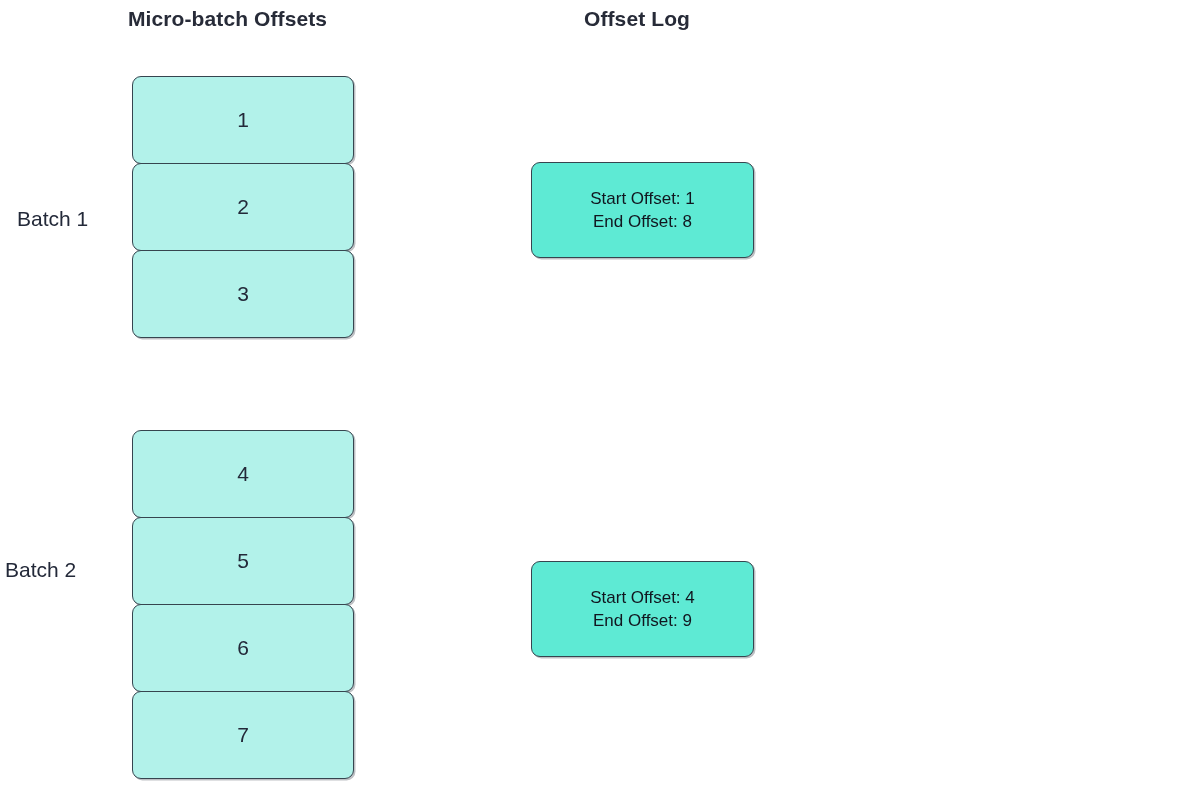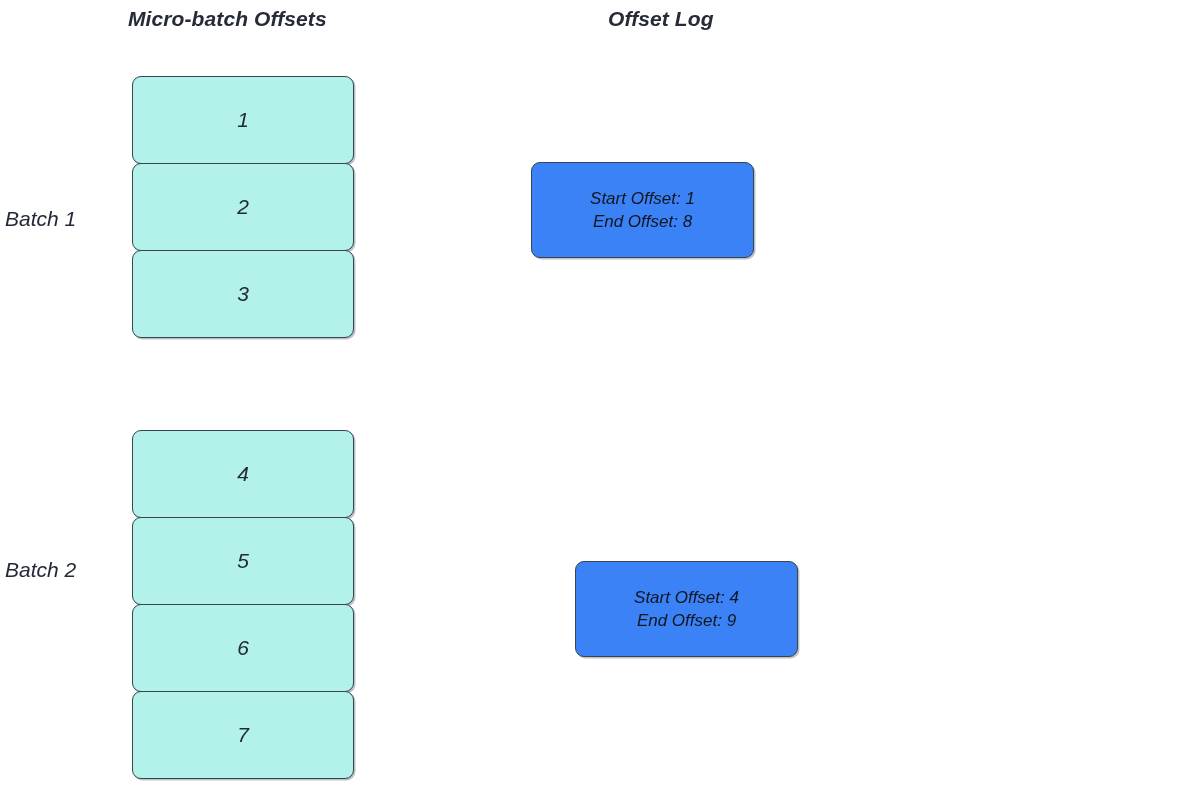--- a/index.html
+++ b/index.html
@@ -12,44 +12,43 @@
     background: #ffffff;
     font-family: "Liberation Sans", sans-serif;
     color: #232939;
     overflow: hidden;
     position: relative;
   }
   .canvas {
     position: relative;
     width: 1200px;
     height: 619px;
-    font-style: italic;
   }
 
   
   .col-heading {
     position: absolute;
     font-size: 21px;
     font-weight: bold;
     color: #272b38;
     white-space: nowrap;
     letter-spacing: 0.1px;
   }
   #heading-microbatch { left: 128px; top: 7px; }
-  #heading-offsetlog  { left: 608px; top: 7px; }
+  #heading-offsetlog  { left: 584px; top: 7px; }
 
   
   .batch-label {
     position: absolute;
     font-size: 21px;
     color: #232939;
     white-space: nowrap;
     line-height: 1;
   }
-  #batch-label-0 { left: 5px;  top: 208px; }
+  #batch-label-0 { left: 17px;  top: 208px; }
   #batch-label-1 { left: 5px;  top: 559px; }
 
   
   .offset-stack {
     position: absolute;
     left: 132px;
     width: 222px;
   }
   #offset-stack-0 { top: 76px; }
   #offset-stack-1 { top: 430px; }
@@ -72,31 +71,31 @@
   }
   .offset-cell:first-child { margin-top: 0; }
 
   
   .log-box {
     position: absolute;
     box-sizing: border-box;
     left: 531px;
     width: 223px;
     height: 96px;
-    background: #3b82f6;
+    background: #5eead4;
     border: 1.3px solid #36454f;
     border-radius: 9px;
     display: flex;
     flex-direction: column;
     align-items: center;
     justify-content: center;
     box-shadow: 1.5px 1.5px 0 rgba(40,48,60,0.30);
   }
   #log-box-0 { top: 162px; }
-  #log-box-1 { top: 561px; margin-left: 44px; }
+  #log-box-1 { top: 561px; }
 
   .log-line {
     font-size: 17px;
     line-height: 23px;
     color: #11161f;
     white-space: nowrap;
   }
 </style>
 </head>
 <body>

